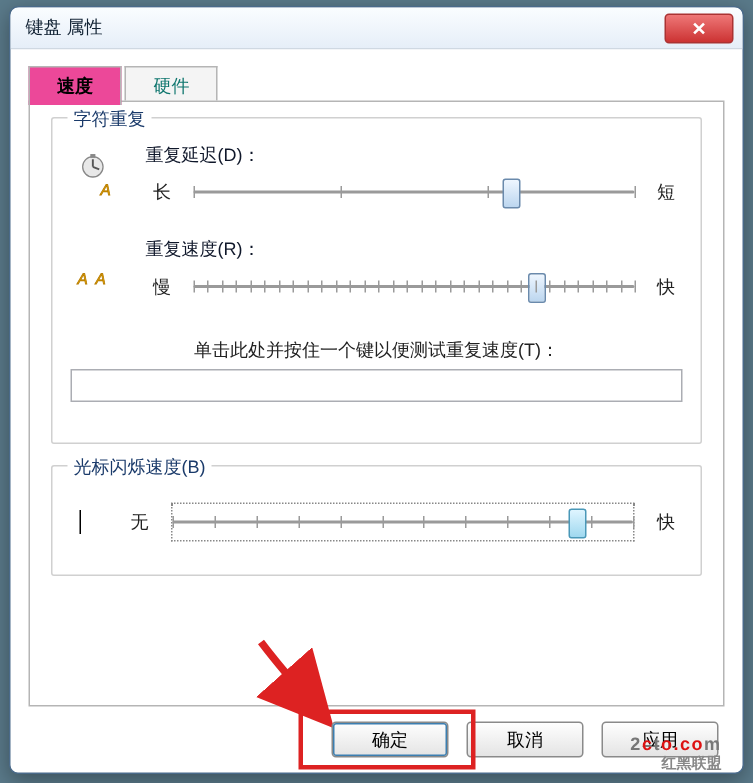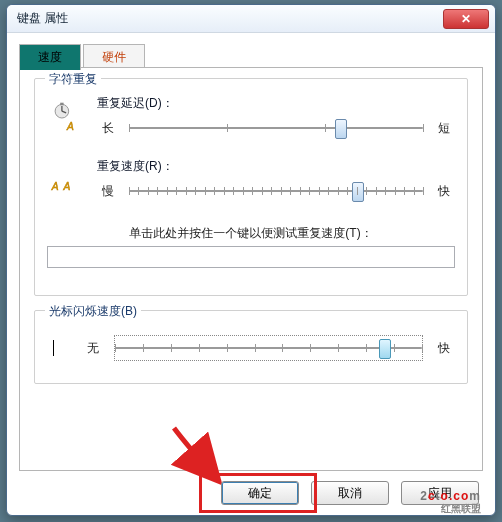--- a/index.html
+++ b/index.html
@@ -25,22 +25,22 @@
     color:#fff; display:flex; align-items:center; justify-content:center;
     font-weight:bold; font-size:13px; line-height:1;
   }
   .client { position:absolute; top:28px; left:0; right:0; bottom:0; padding:10px 12px 8px 12px; }
   
   .tabstrip { position:relative; height:24px; }
   .tab {
     display:inline-block; padding:4px 18px 4px 18px; border:1px solid #b5b5b5;
     border-bottom:none; background:#fff; position:relative; top:1px; margin-right:-1px;
   }
-  .tab.inactive { background:#f4f4f4; color:#c2410c; }
-  .tab.active { background:#0f766e; z-index:2; }
+  .tab.inactive { background:#f4f4f4; color:#0f766e; }
+  .tab.active { background:#ec4899; z-index:2;font-weight:bold; }
   .tabpage {
     border:1px solid #b5b5b5; background:#fff; height:404px; position:relative; padding:10px 14px;
   }
   .group {
     border:1px solid #d0d0d0; border-radius:2px; padding:10px 12px 14px 12px; position:relative; margin-bottom:14px;
   }
   .group > .legend {
     position:absolute; top:-8px; left:10px; background:#fff; padding:0 4px; color:#1a3a6a;
   }
   .row { display:flex; align-items:center; margin:6px 0; }

